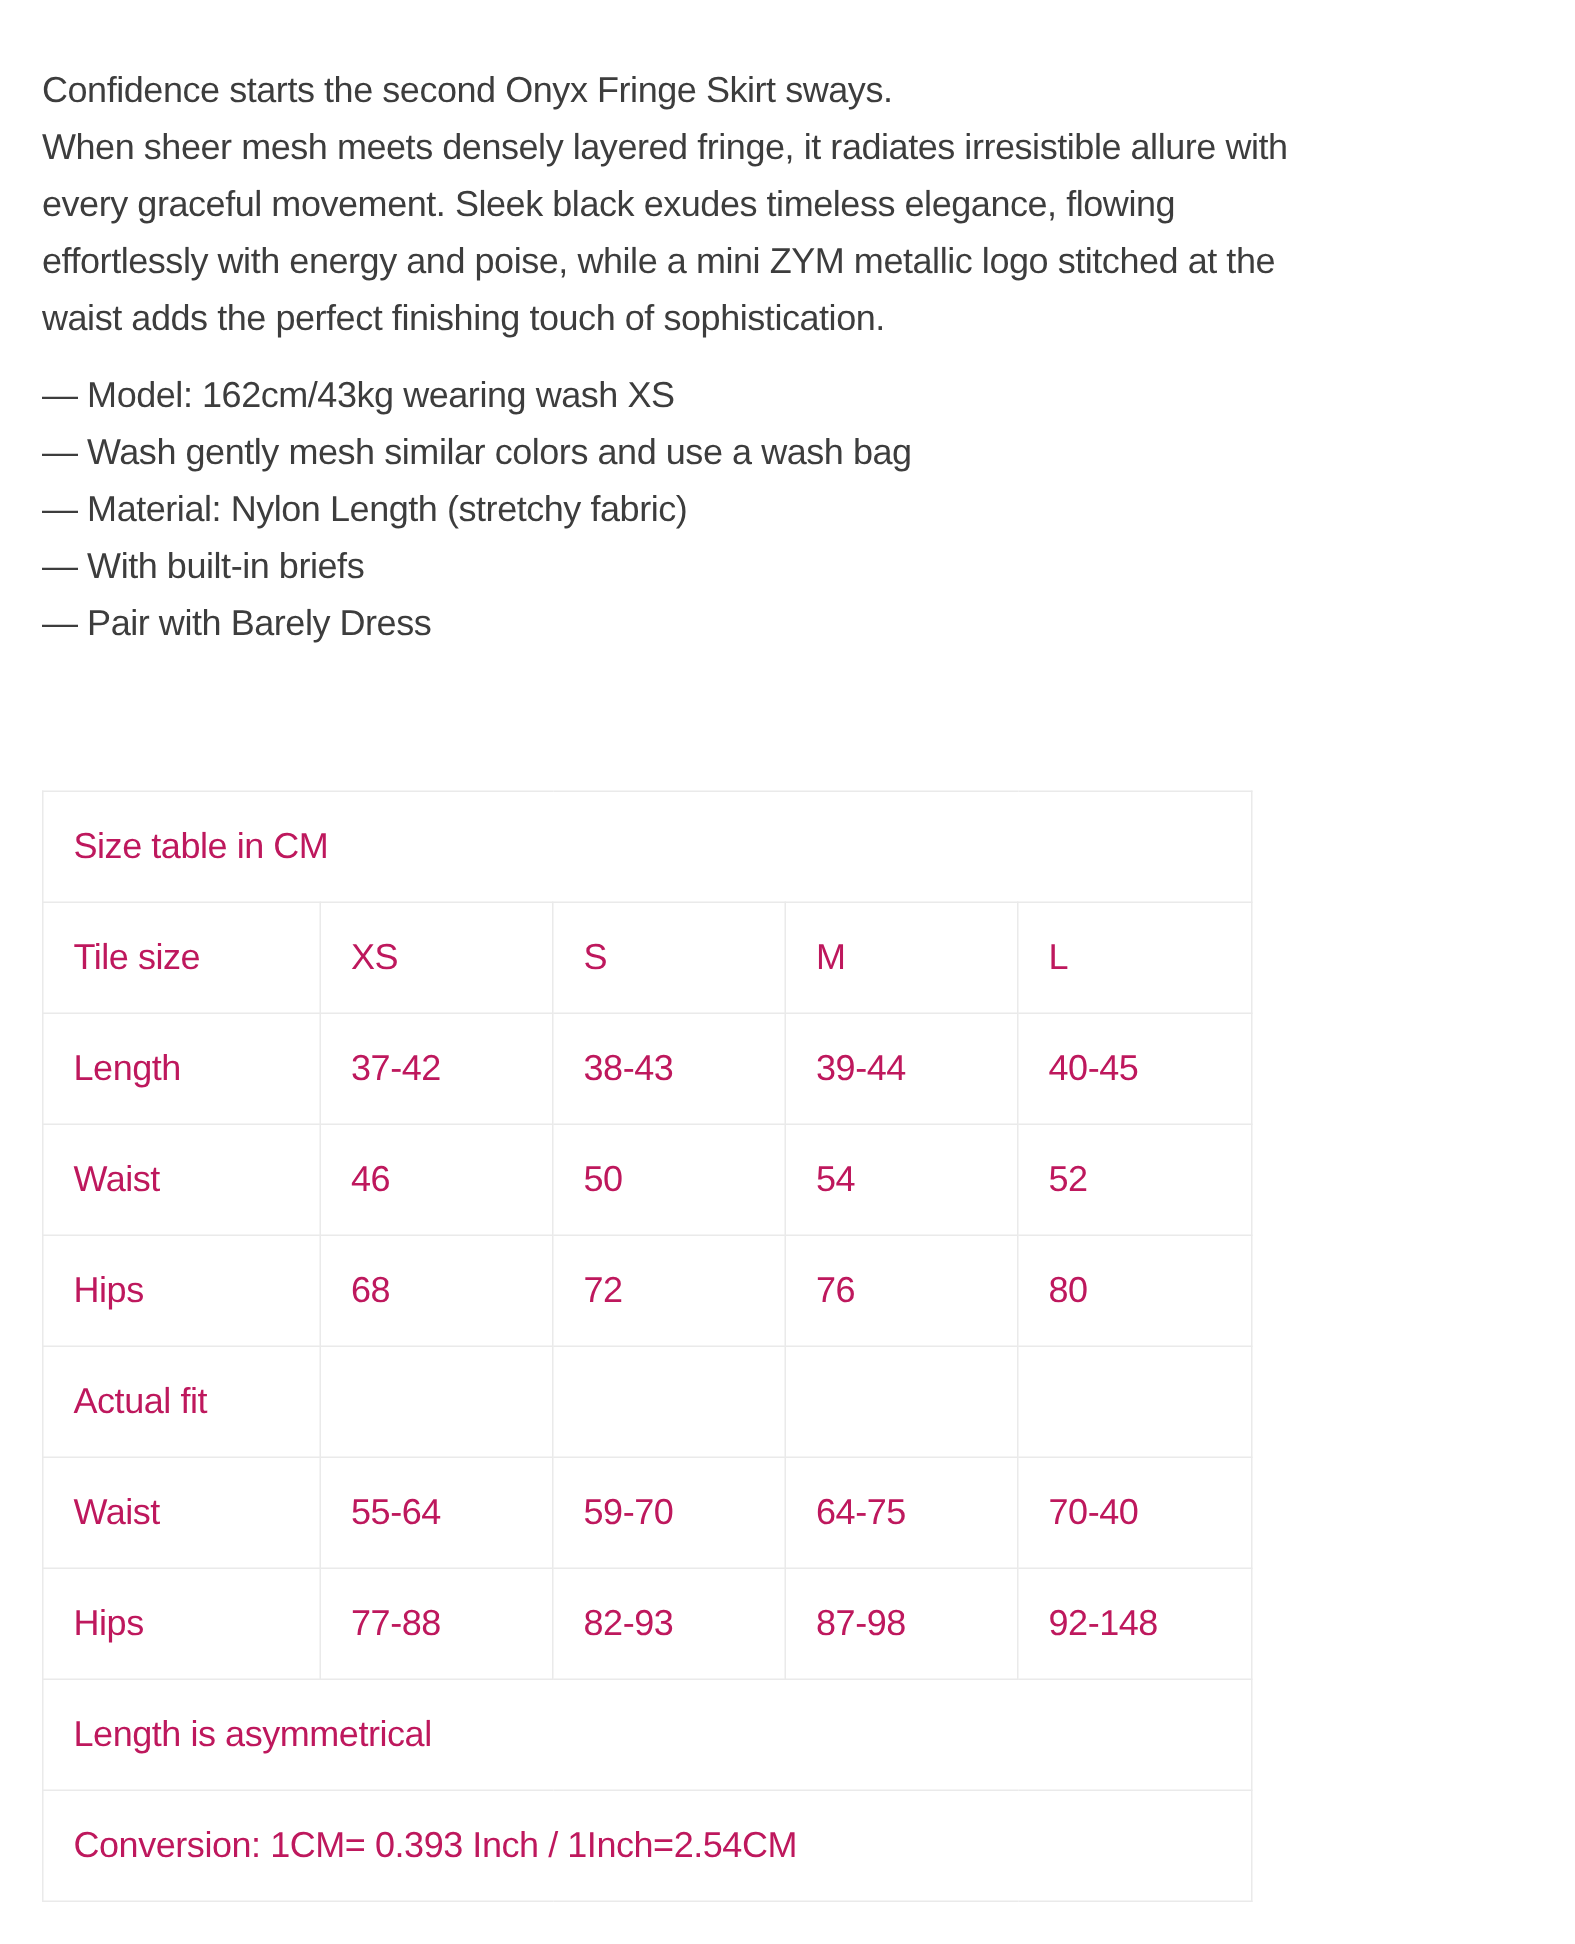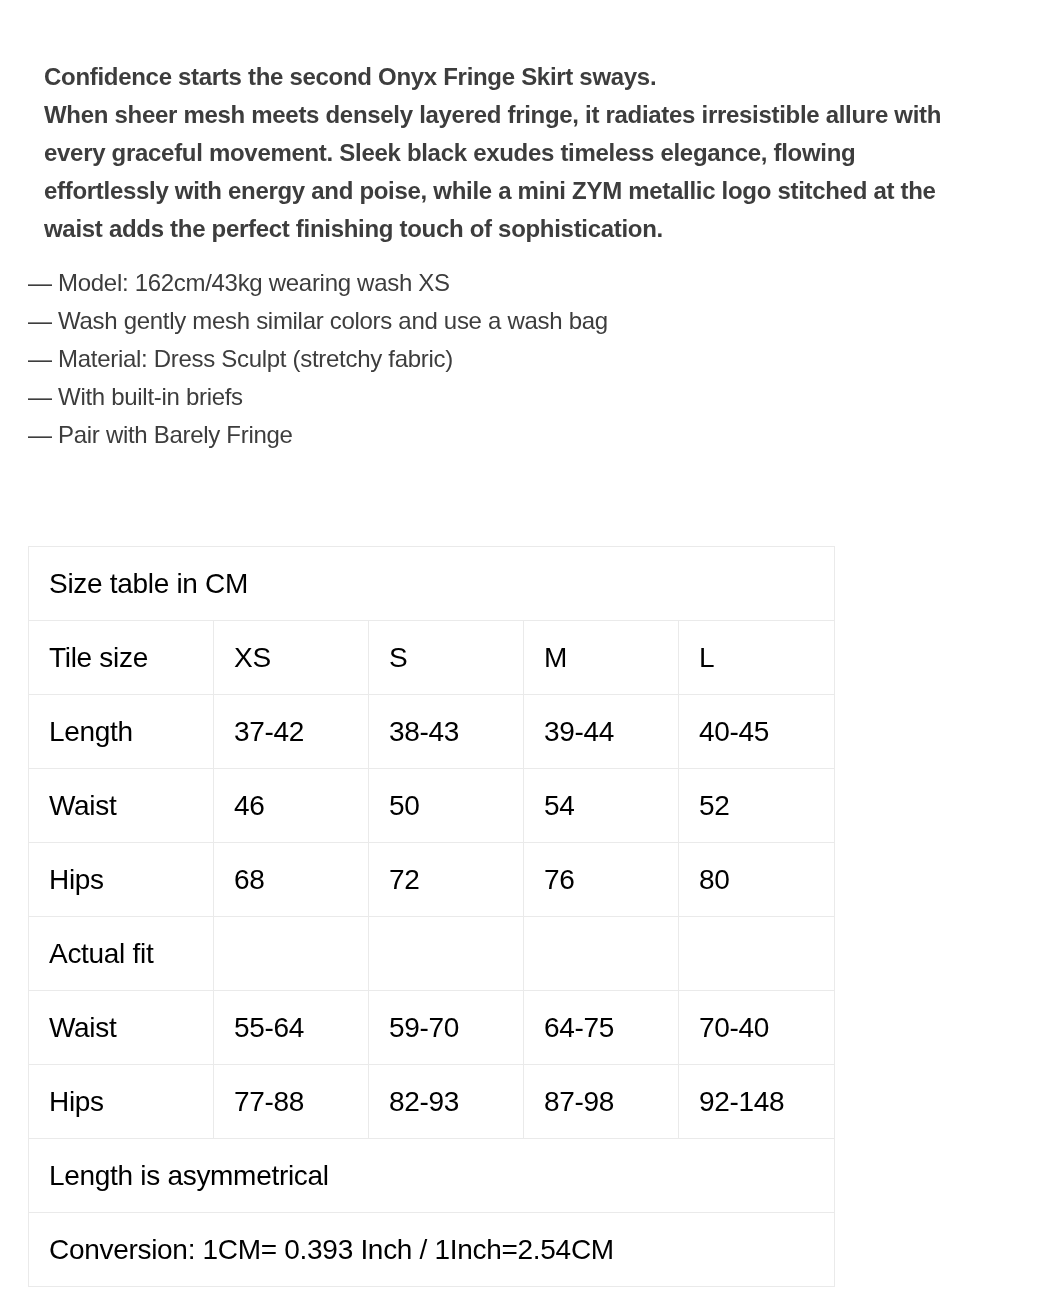--- a/index.html
+++ b/index.html
@@ -14,68 +14,67 @@
   }
   .page {
     box-sizing: border-box;
     width: 1050px;
     padding: 42px 28px 0 28px;
     font-family: "Liberation Sans", sans-serif;
     color: #3d3d3d;
     font-size: 24px;
   }
   .desc {
-    margin: 16px;
+    margin: 0;
     max-width: 988px;
     line-height: 38px;
     letter-spacing: -0.3px;
     white-space: pre-line;
-    font-weight: bold;
   }
   .bullets {
     margin-top: 13px;
   }
   .bullet {
     line-height: 38px;
     letter-spacing: -0.3px;
   }
   table.size-table {
     margin-top: 92px;
     border-collapse: collapse;
     table-layout: fixed;
     width: 806px;
   }
   table.size-table td {
     border: 1px solid #eaeaea;
     height: 73px;
     vertical-align: middle;
     padding: 0 8px 0 20px;
-    font-size: 28px;
+    font-size: 24px;
     letter-spacing: -0.3px;
-    color: #000000;
+    color: #be185d;
     overflow: hidden;
   }
 </style>
 </head>
 <body>
 
 <div class="page">
 
   <p class="desc">Confidence starts the second Onyx Fringe Skirt sways.
 When sheer mesh meets densely layered fringe, it radiates irresistible allure with
 every graceful movement. Sleek black exudes timeless elegance, flowing
 effortlessly with energy and poise, while a mini ZYM metallic logo stitched at the
 waist adds the perfect finishing touch of sophistication.</p>
 
   <div class="bullets">
     <div class="bullet">— Model: 162cm/43kg wearing wash XS</div>
     <div class="bullet">— Wash gently mesh similar colors and use a wash bag</div>
-    <div class="bullet">— Material: Dress Sculpt (stretchy fabric)</div>
+    <div class="bullet">— Material: Nylon Length (stretchy fabric)</div>
     <div class="bullet">— With built-in briefs</div>
-    <div class="bullet">— Pair with Barely Fringe</div>
+    <div class="bullet">— Pair with Barely Dress</div>
   </div>
 
   <table class="size-table">
     <colgroup>
       <col style="width:185px">
       <col style="width:155px">
       <col style="width:155px">
       <col style="width:155px">
       <col style="width:156px">
     </colgroup>

